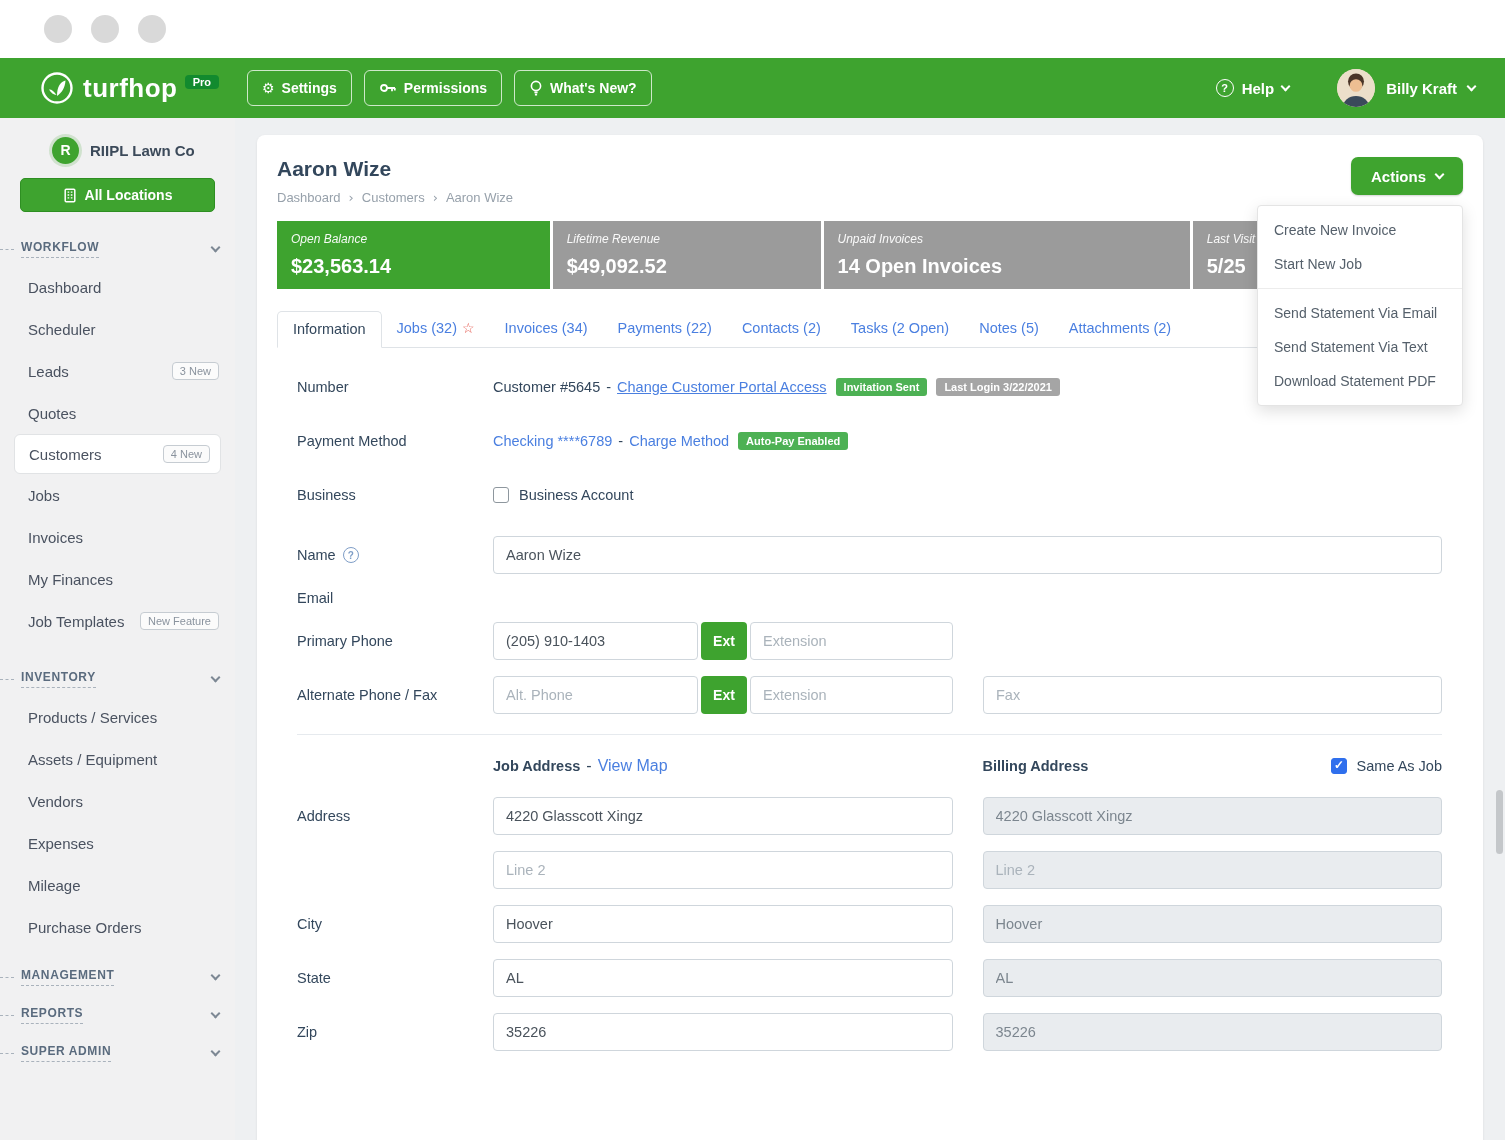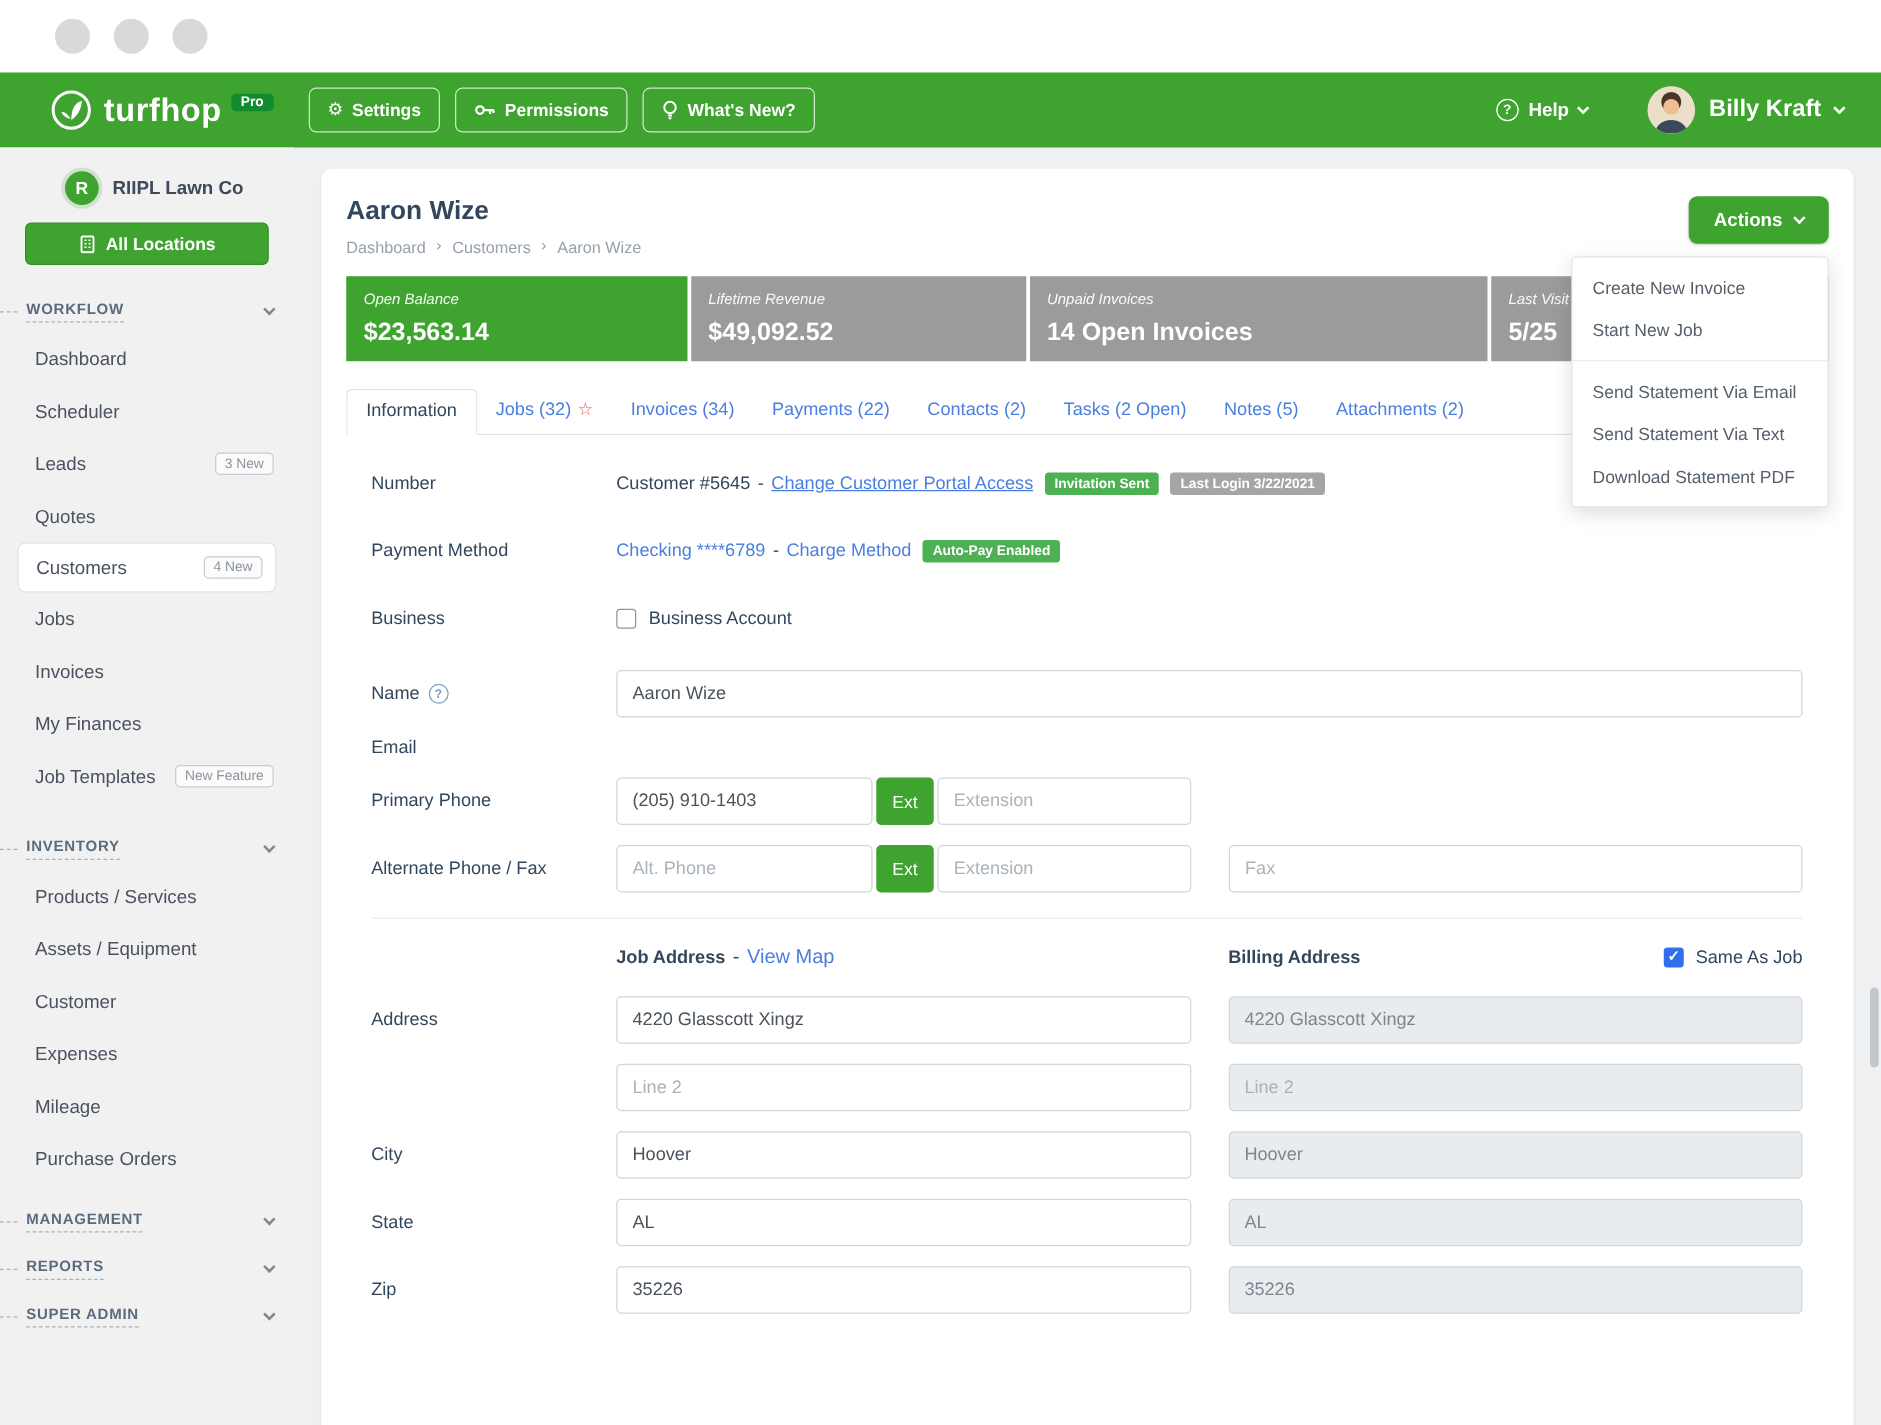--- a/index.html
+++ b/index.html
@@ -16,21 +16,21 @@
   .logo-area{width:235px;flex:0 0 235px;display:flex;align-items:center;gap:9px;padding-left:40px;position:relative}
   .logo-text{font-size:26px;font-weight:bold;letter-spacing:.5px}
   .pro-badge{position:absolute;top:4px;right:16px;background:#128a2e;color:#fff;font-size:11px;font-weight:bold;padding:1px 8px;border-radius:4px}
   .search{width:239px;height:36px;margin-left:22px;background:rgba(0,0,0,.14);border:1px solid rgba(255,255,255,.5);border-radius:6px;color:#fff;padding:0 12px;font-size:14px;font-family:inherit;outline:none}
   .search::placeholder{color:rgba(255,255,255,.92)}
   .hbtn{display:flex;align-items:center;gap:7px;height:36px;padding:0 14px;margin-left:12px;border:1px solid rgba(255,255,255,.75);border-radius:6px;font-weight:bold;font-size:14px;cursor:pointer;background:transparent;color:#fff}
   .hicon{display:inline-flex;align-items:center}
   .help-area{margin-left:auto;display:flex;align-items:center;gap:8px;font-size:15px;font-weight:bold;cursor:pointer}
   .qcircle{width:18px;height:18px;border:1.6px solid #fff;border-radius:50%;display:inline-flex;align-items:center;justify-content:center;font-size:11px;font-weight:bold}
   .chev{display:inline-block;width:7px;height:7px;border-right:2px solid currentColor;border-bottom:2px solid currentColor;transform:rotate(45deg);margin-top:-4px}
-  .user-area{display:flex;align-items:center;gap:11px;margin-left:48px;margin-right:30px;font-size:19px;font-weight:bold;cursor:pointer}
+  .user-area{display:flex;align-items:center;gap:11px;margin-left:48px;margin-right:30px;font-size:15px;font-weight:bold;cursor:pointer}
   .avatar{width:38px;height:38px;border-radius:50%;overflow:hidden;background:#ecdfca;flex:0 0 38px}
 
   
   .sidebar{position:absolute;left:0;top:118px;width:235px;bottom:0;background:#f1f1f2;padding-top:16px;overflow:hidden}
   .company{display:flex;align-items:center;gap:11px;padding:0 18px 0 52px;height:32px}
   .r-badge{width:27px;height:27px;border-radius:50%;background:#3ea32f;color:#fff;font-weight:bold;font-size:14px;display:flex;align-items:center;justify-content:center;box-shadow:0 0 0 3px rgba(62,163,47,.18)}
   .company-name{font-size:15px;font-weight:bold;color:#3c4a5a}
   .all-loc{display:flex;align-items:center;justify-content:center;gap:8px;margin:12px 20px 0;height:34px;background:#3ea32f;border:1px solid #2e8f22;border-radius:5px;color:#fff;font-weight:bold;font-size:14px;cursor:pointer}
   .sec{display:flex;align-items:center;margin:28px 16px 8px 0;color:#5a6b7e;font-size:12px;font-weight:bold;letter-spacing:.6px;cursor:pointer}
   .sec.tight{margin-top:20px}
@@ -81,21 +81,21 @@
   .qicon{display:inline-flex;width:16px;height:16px;border:1.5px solid #7f9ec7;border-radius:50%;color:#7f9ec7;font-size:10px;font-weight:bold;align-items:center;justify-content:center;margin-left:7px}
   .cb{width:16px;height:16px;border:1px solid #8e979e;border-radius:3px;background:#fff;display:inline-block;cursor:pointer;flex:0 0 16px}
   .cb.checked{background:#2f6fed;border-color:#2f6fed;position:relative}
   .cb.checked::after{content:"\2713";position:absolute;left:2.5px;top:-1px;color:#fff;font-size:12px;font-weight:bold}
   .cblabel{margin-left:10px;font-size:14.5px;color:#33475c}
   .inp{height:38px;border:1px solid #cfd6dc;border-radius:4px;padding:0 12px;font-size:14.5px;color:#4a535c;background:#fff;font-family:inherit;outline:none;width:100%}
   .inp::placeholder{color:#aab3bb}
   .inp:disabled{background:#e9ecef;color:#7c868f}
   .inp.phone{width:205px;flex:0 0 205px}
   .inp.extension{width:203px;flex:0 0 203px}
-  .ext{width:46px;height:38px;flex:0 0 46px;background:#3ea32f;color:#fff;font-weight:normal;font-size:14px;display:flex;align-items:center;justify-content:center;border-radius:4px;margin:0 3px}
+  .ext{width:46px;height:38px;flex:0 0 46px;background:#3ea32f;color:#fff;font-weight:bold;font-size:14px;display:flex;align-items:center;justify-content:center;border-radius:4px;margin:0 3px}
   .fax{margin-left:30px;flex:1}
   .hr{border:none;border-top:1px solid #e6eaee;margin:20px 0 22px}
   .acols{display:flex;flex:1;gap:30px}
   .acol{flex:1;display:flex;align-items:center}
   .addr-head{font-weight:bold;font-size:14.5px;color:#33475c}
   .sameasjob{margin-left:auto;display:flex;align-items:center}
 
   .scrollthumb{position:absolute;right:2px;top:790px;width:7px;height:64px;background:#c4c7ca;border-radius:4px;z-index:9;cursor:pointer}
 </style>
 </head>
@@ -214,21 +214,21 @@
     <span class="t">INVENTORY</span>
     <span class="chev"></span>
   </div>
   <div class="item">
       <span>Products / Services</span>
     </div>
   <div class="item">
       <span>Assets / Equipment</span>
     </div>
   <div class="item">
-      <span>Customer</span>
+      <span>Vendors</span>
     </div>
   <div class="item">
       <span>Expenses</span>
     </div>
   <div class="item">
       <span>Mileage</span>
     </div>
   <div class="item">
       <span>Purchase Orders</span>
     </div>

